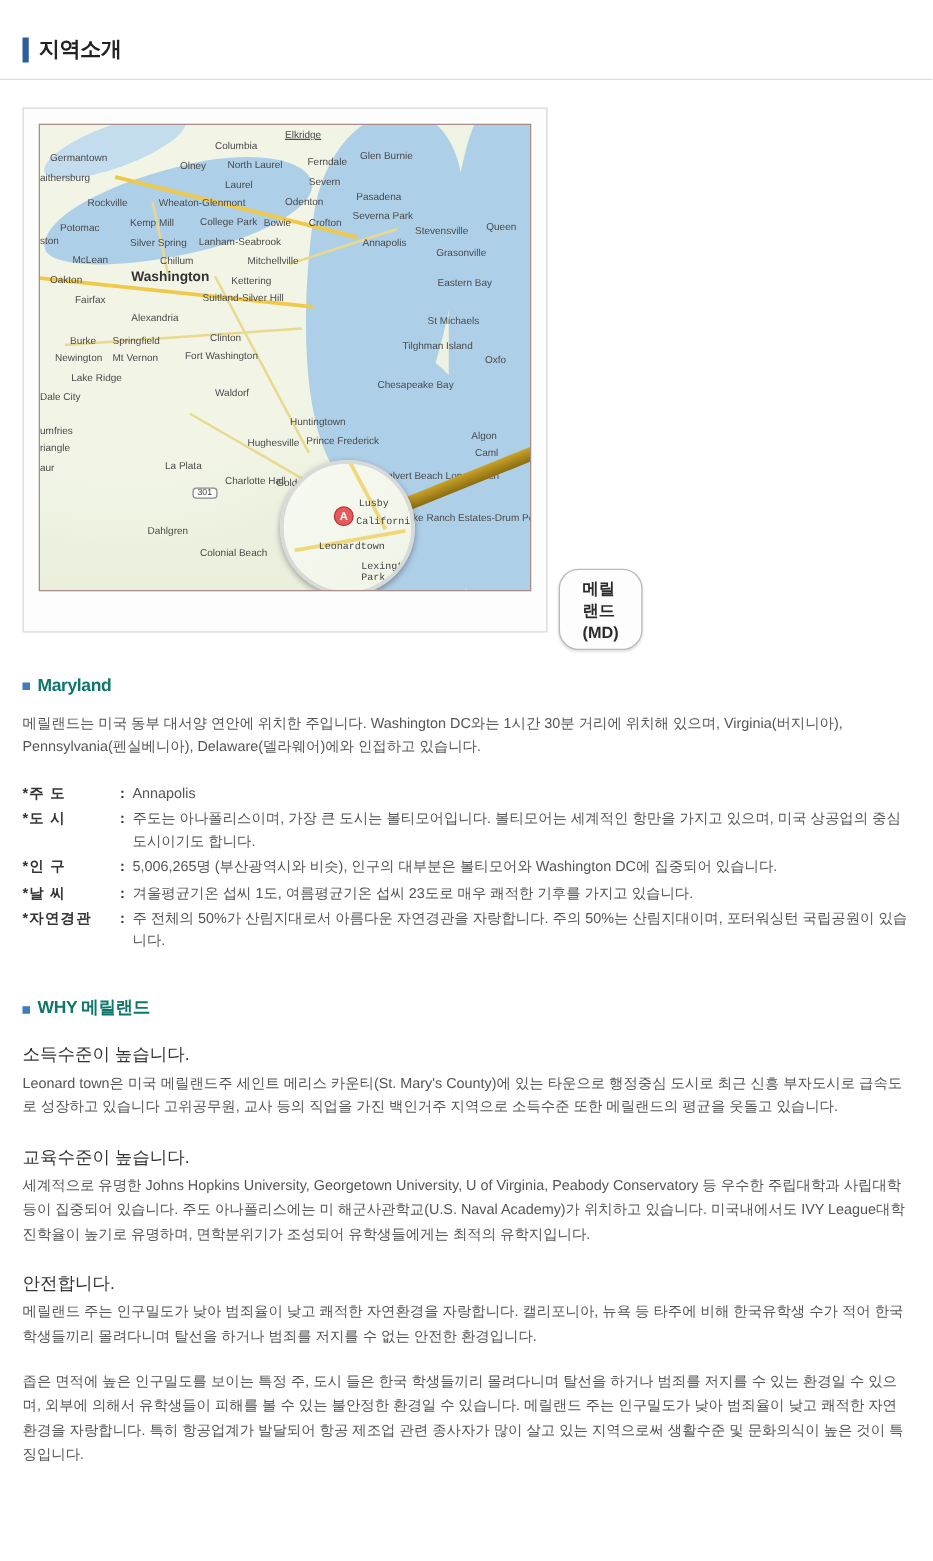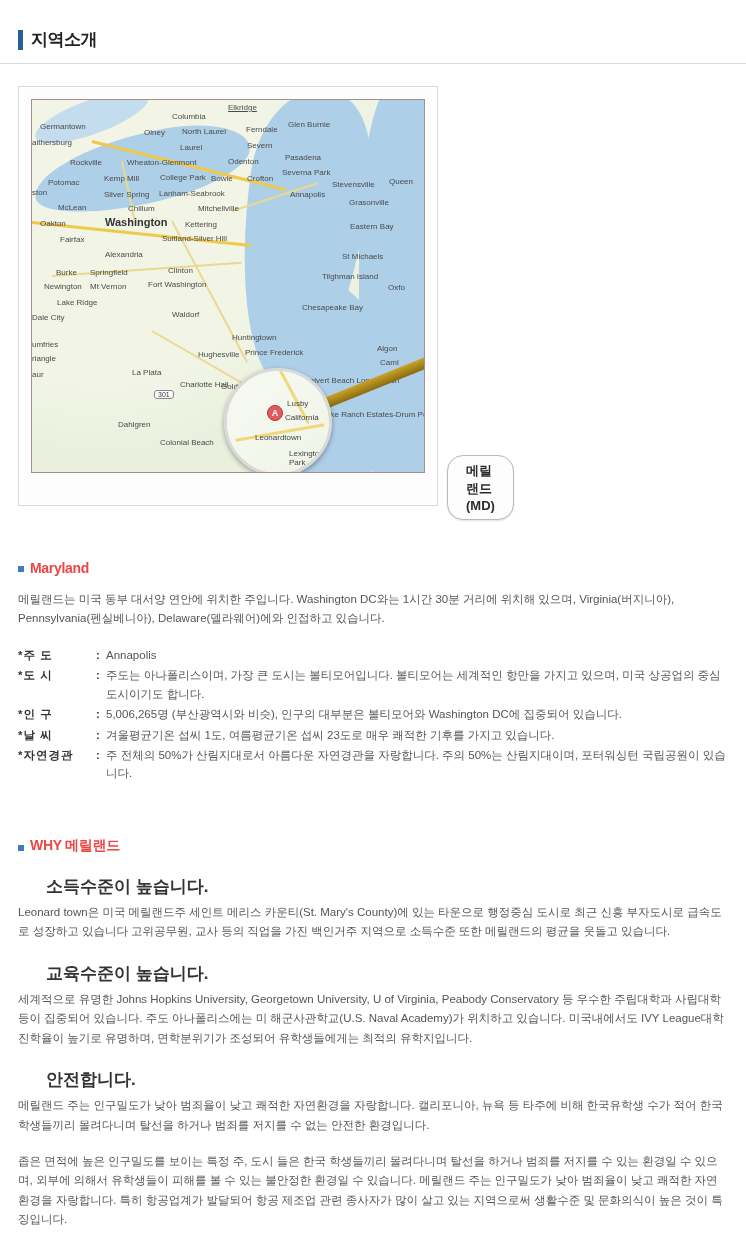--- a/index.html
+++ b/index.html
@@ -163,20 +163,21 @@
     font-size: 9px;
     line-height: 14px;
     text-align: center;
     font-weight: bold;
   }
   .mg-text {
     position: absolute;
     font-size: 8px;
     color: #444;
     white-space: nowrap;
+    font-family: Liberation Mono, monospace;
   }
   .mg-handle {
     position: absolute;
     left: 288px; top: 300px;
     width: 120px; height: 11px;
     background: linear-gradient(180deg, #c9a227, #8a6d12);
     border-radius: 5px;
     transform: rotate(-22deg);
     transform-origin: left center;
     z-index: 5;
@@ -205,23 +206,22 @@
     align-items: flex-end;
   }
   .section-head .sq {
     width: 6px; height: 6px;
     background: #3f7bc0;
     margin: 0 6px 4px 0;
   }
   .section-head .h {
     font-size: 14px;
     font-weight: bold;
-    color: #ef4444;
+    color: #0f766e;
     letter-spacing: -0.3px;
-    margin-top: 20px;
   }
   .para {
     margin-top: 14px;
     font-size: 11.5px;
     line-height: 1.65;
     color: #555555;
   }
 
   
   .spec {
@@ -245,25 +245,24 @@
   .spec-colon {
     flex: 0 0 10px;
     font-weight: bold;
     color: #333;
   }
   .spec-val { flex: 1; }
 
   
   .why-item { margin-top: 20px; }
   .why-title {
-    font-size: 17px;
-    font-weight: bold;
+    font-size: 14px;
+    font-weight: normal;
     color: #333333;
     margin-bottom: 5px;
-    margin-left: 28px;
   }
   .why-body {
     font-size: 11.5px;
     line-height: 1.7;
     color: #555555;
   }
   .why-body + .why-body { margin-top: 16px; }
   .bottom-pad { height: 40px; }
 </style>
 </head>

